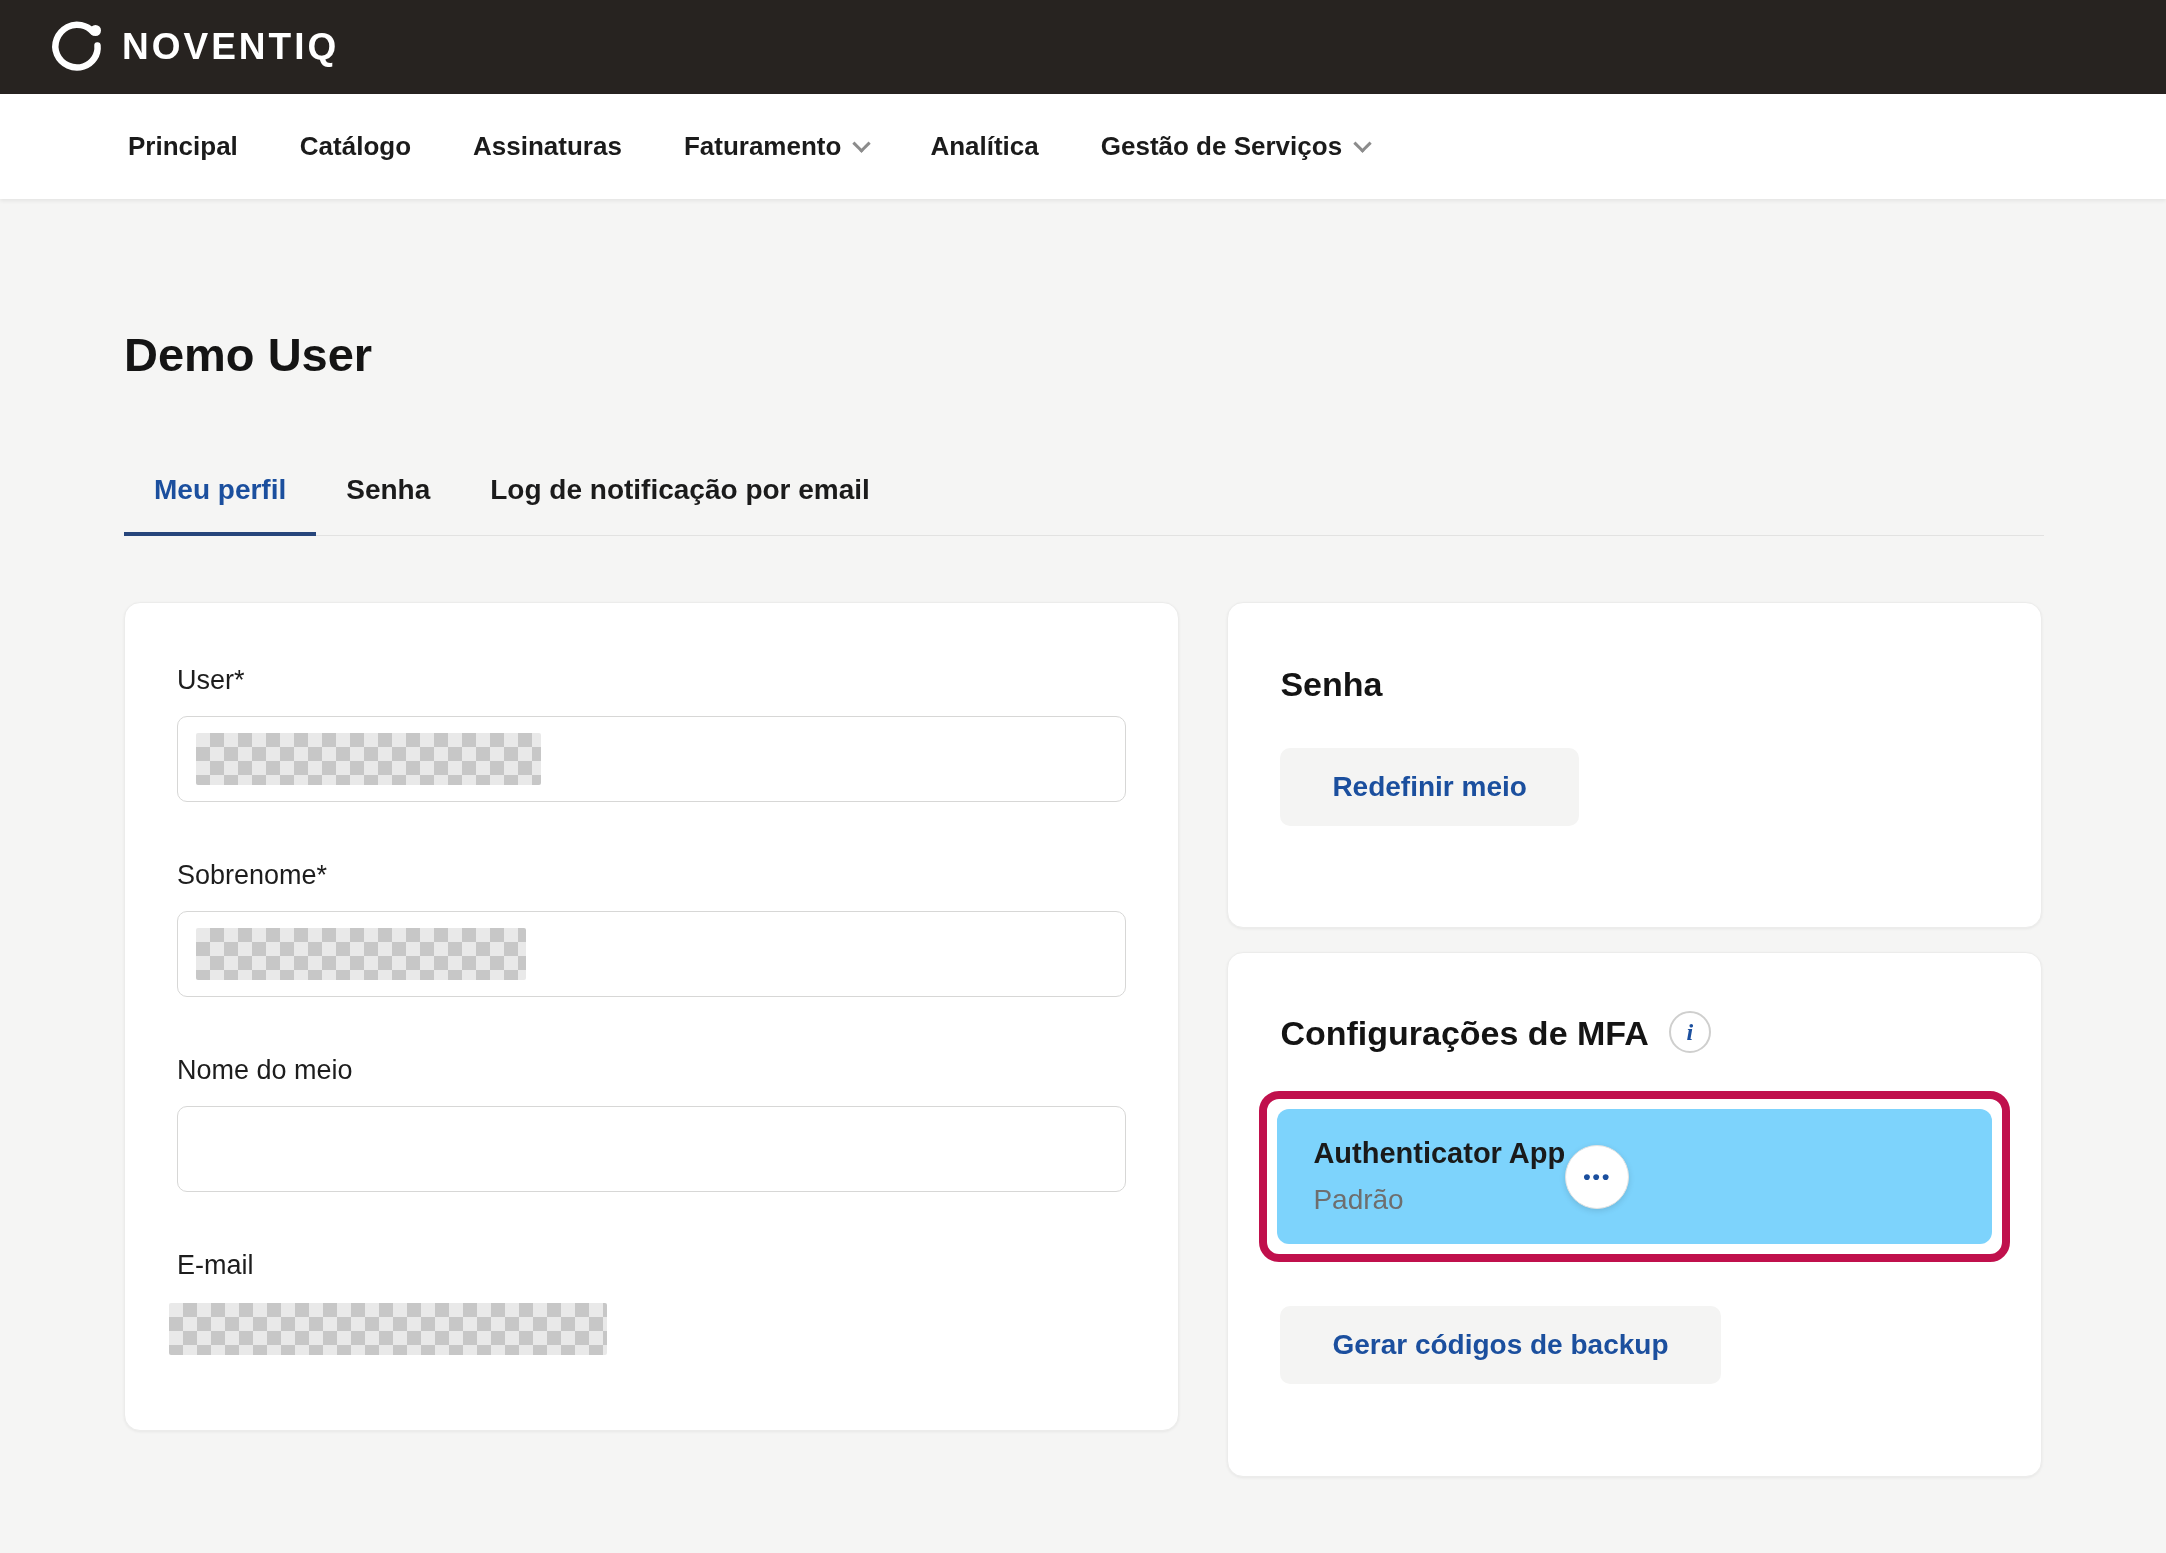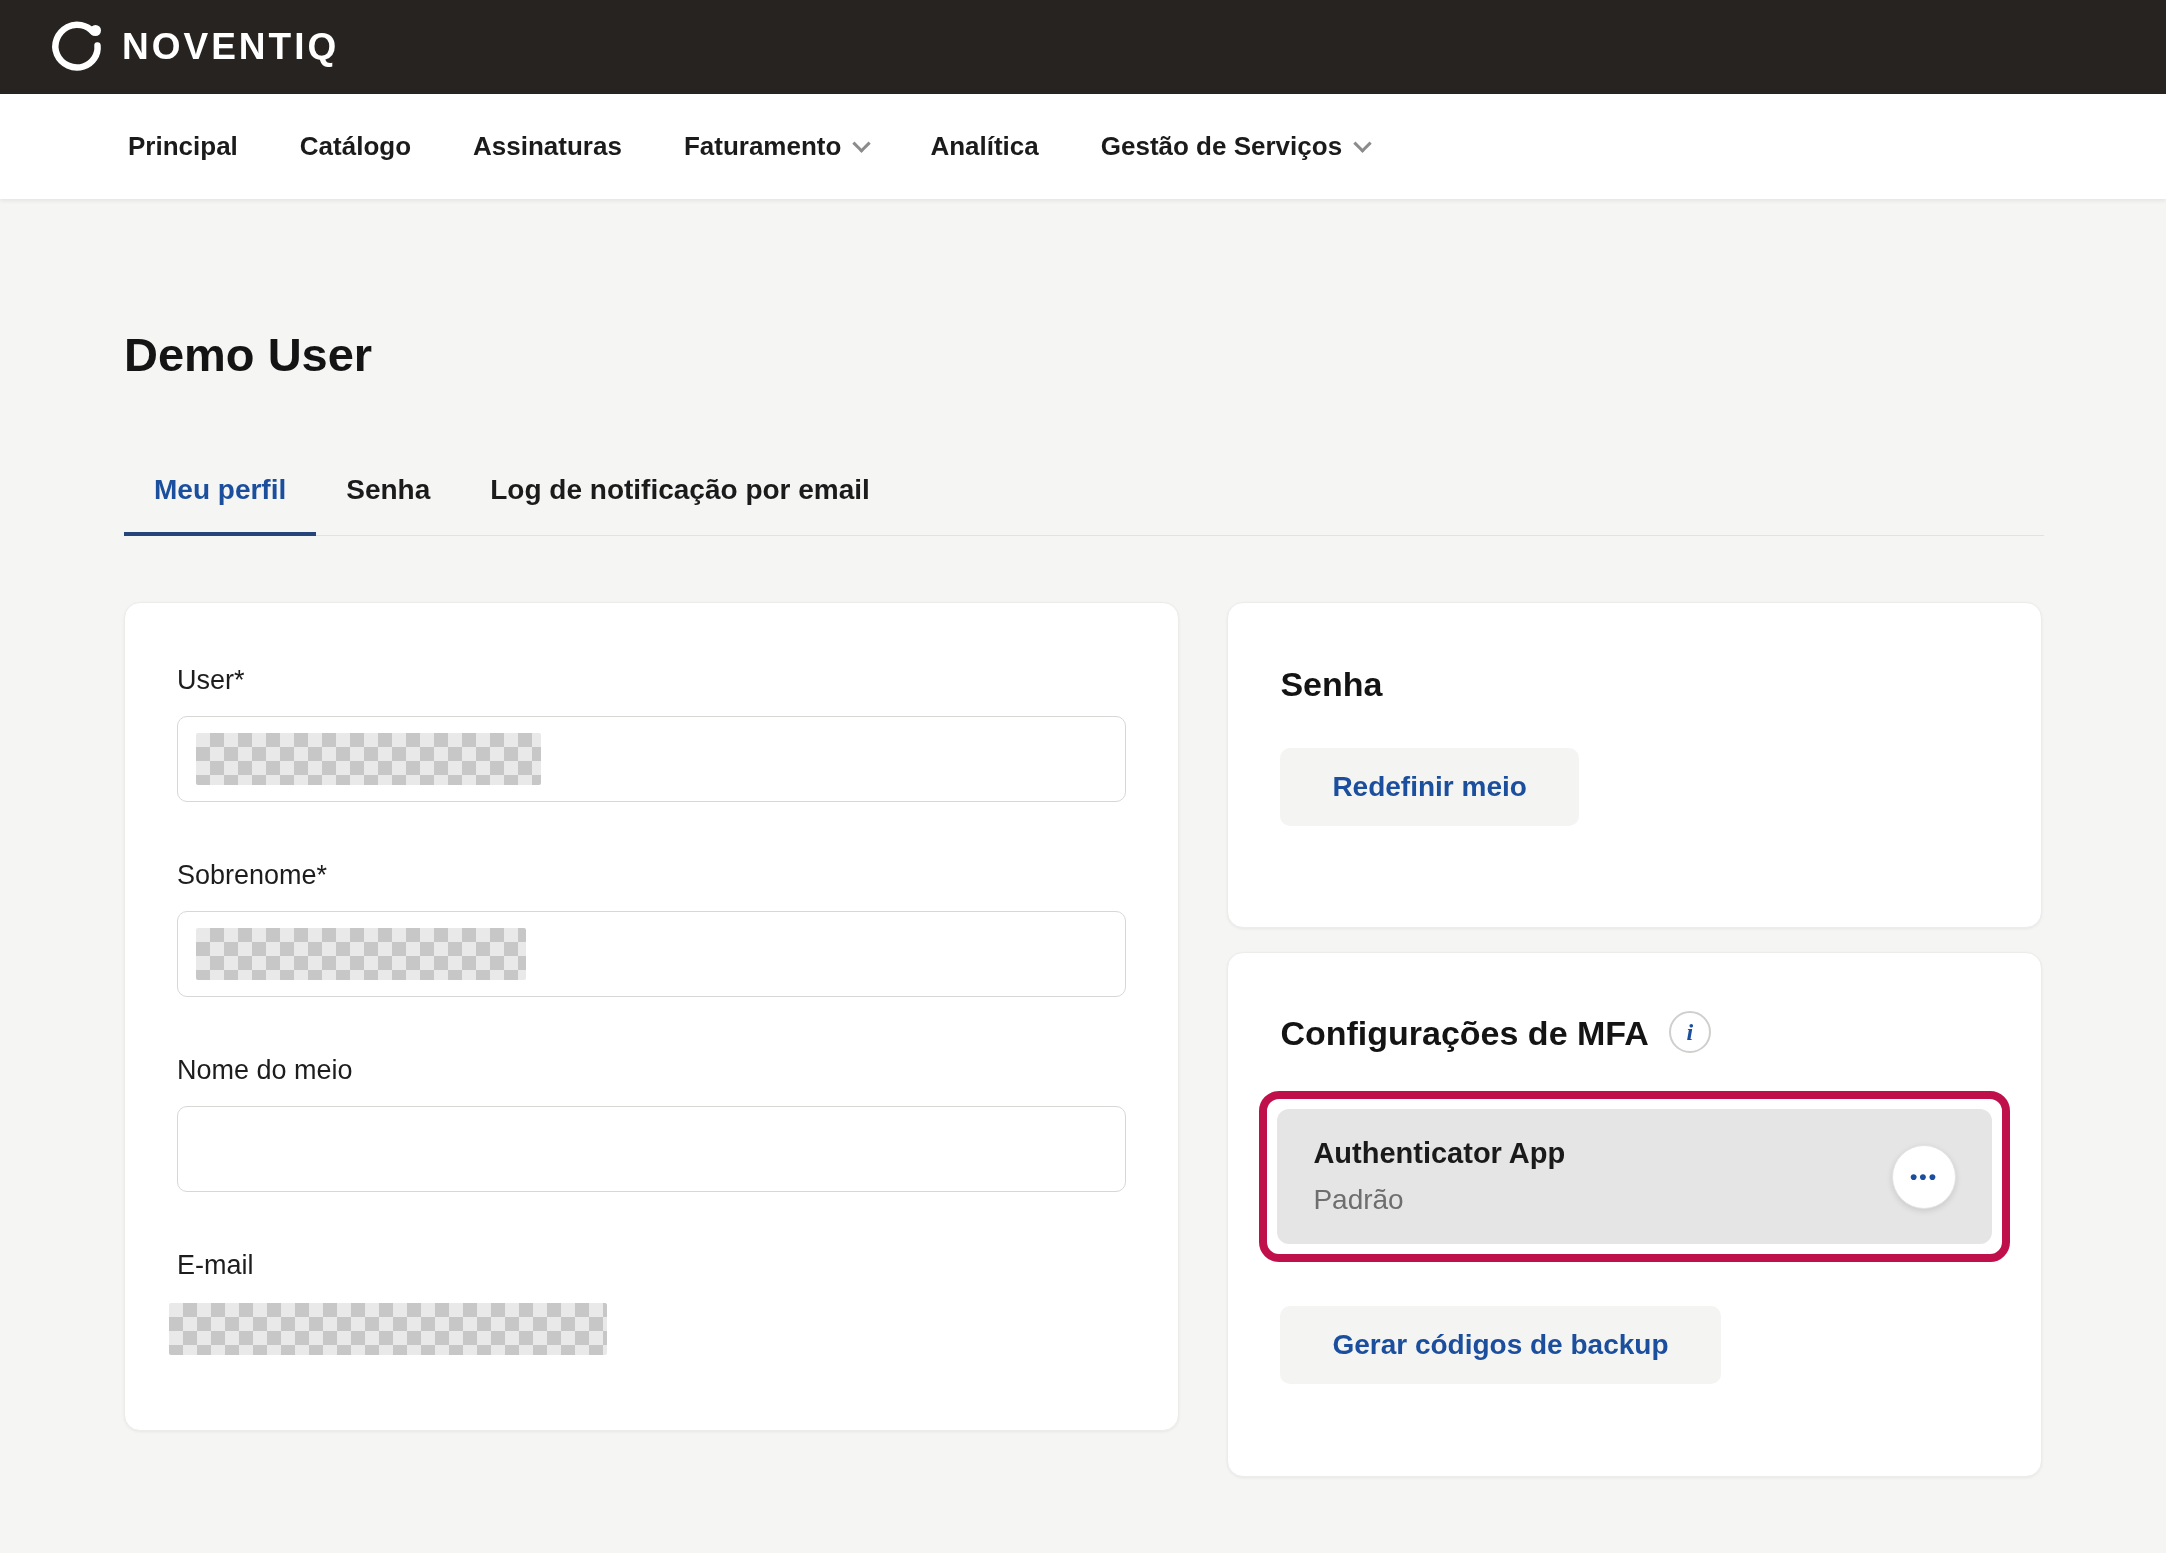--- a/index.html
+++ b/index.html
@@ -197,26 +197,26 @@
     cursor: pointer;
   }
   .mfa-highlight {
     margin: 38px -21px 0 -21px;
     border: 8px solid #c0104c;
     border-radius: 20px;
     background: #ffffff;
     padding: 10px;
   }
   .mfa-method {
-    background: #e5e5e5;
+    background: #7dd3fc;
     border-radius: 12px;
     padding: 28px 36px;
     display: flex;
     align-items: center;
-    justify-content: space-between;
+    justify-content: flex-start;
   }
   .mfa-name {
     font-size: 29px;
     font-weight: 700;
     color: #1a1a1a;
   }
   .mfa-status {
     margin-top: 14px;
     font-size: 28px;
     color: #6e6e6e;

